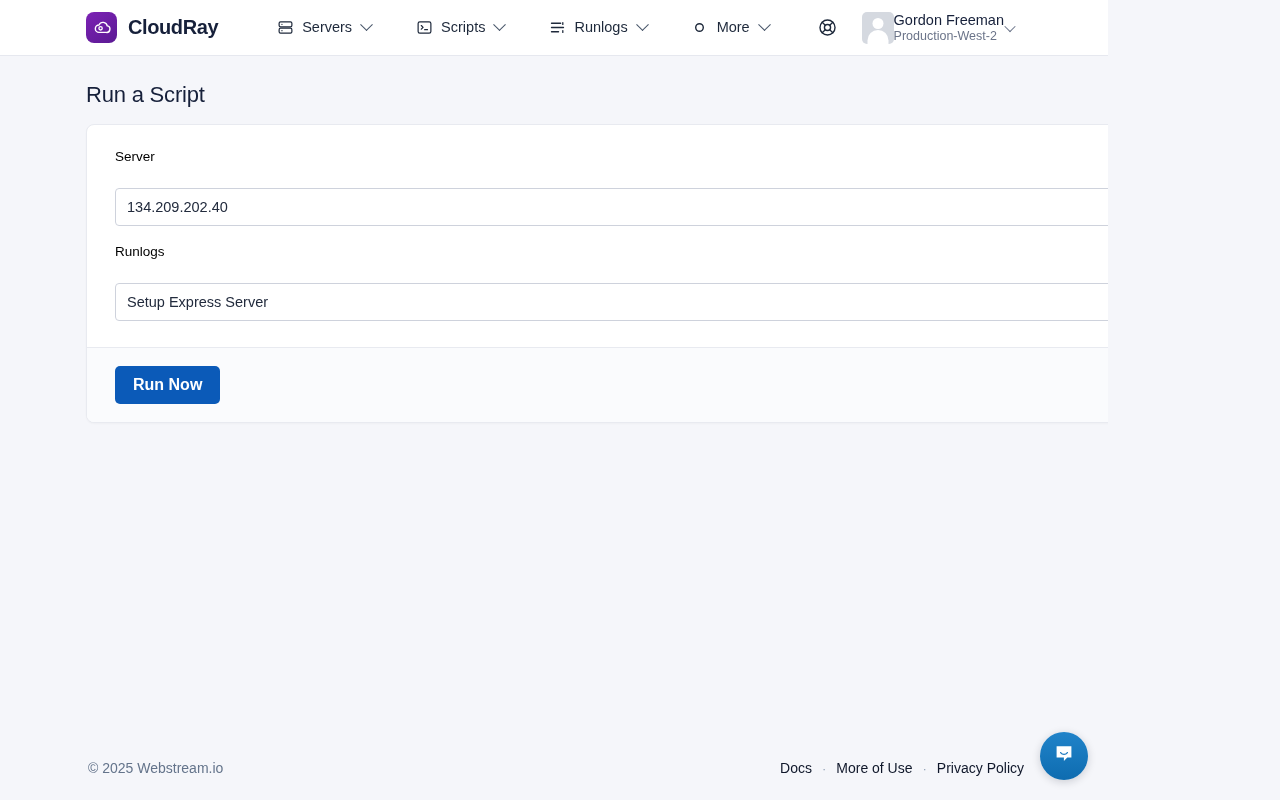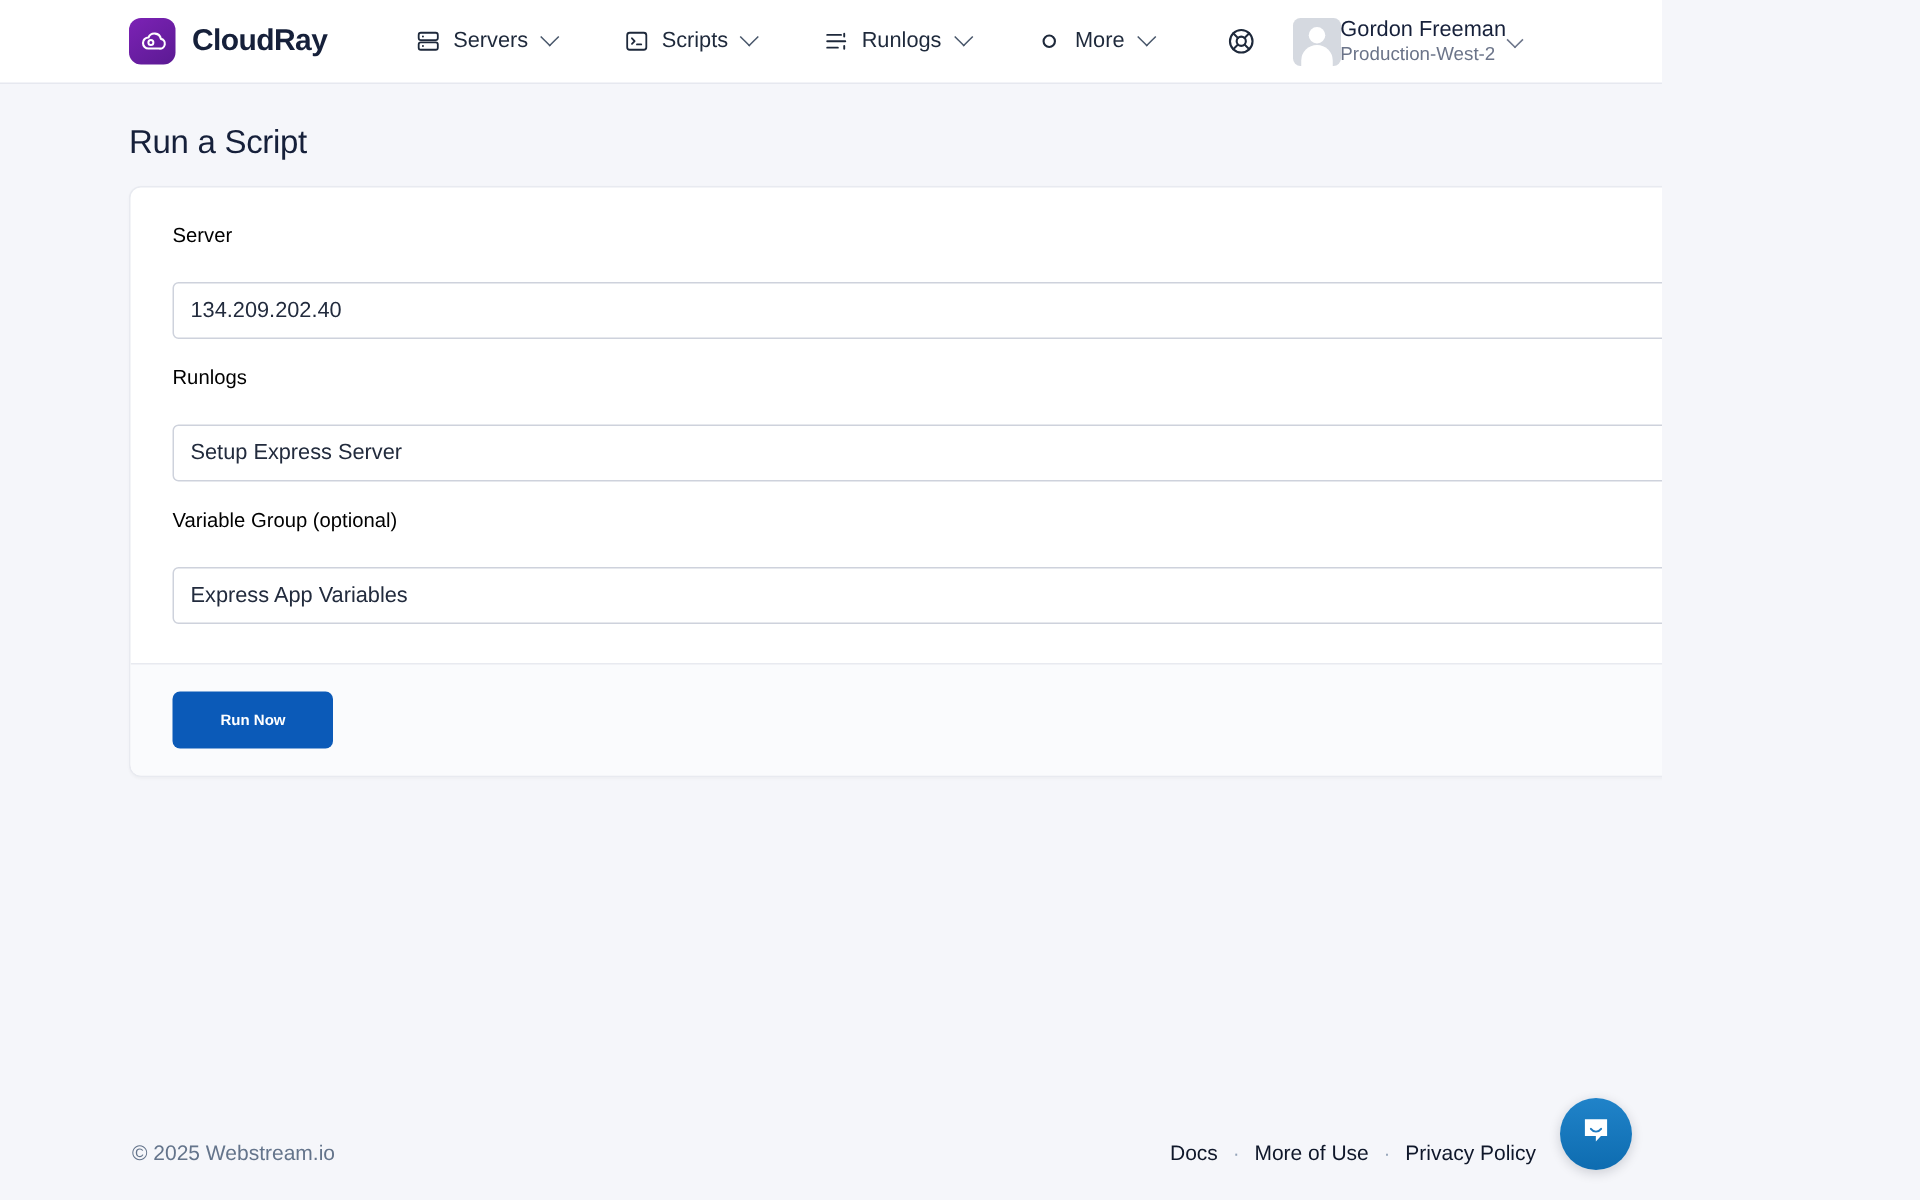--- a/index.html
+++ b/index.html
@@ -274,25 +274,25 @@
     background: #fafbfd;
     padding: 18px 28px;
   }
 
   .btn-primary {
     display: inline-flex;
     align-items: center;
     justify-content: center;
     background: #0b5ab8;
     color: #ffffff;
-    font-size: 10px;
+    font-size: 16px;
     font-weight: 700;
     border: none;
     border-radius: 5px;
-    padding: 0 32px;
+    padding: 0 18px;
     height: 38px;
     cursor: pointer;
     font-family: inherit;
   }
 
   
   .footer {
     flex: 0 0 auto;
     height: 64px;
     display: flex;
@@ -454,37 +454,20 @@
             <span class="select-value">Setup Express Server</span>
             <span class="select-sep"></span>
             <span class="select-arrow">
               <svg width="19" height="19" viewBox="0 0 24 24" fill="none" aria-hidden="true">
                 <path d="M7 10l5 5 5-5" stroke="currentColor" stroke-width="2" stroke-linecap="round" stroke-linejoin="round"></path>
               </svg>
             </span>
           </div>
         </div>
 
-        <div class="field">
-          <label class="field-label">Variable Group (optional)</label>
-          <div class="select">
-            <span class="select-value">Express App Variables</span>
-            <span class="select-clear">
-              <svg width="13" height="13" viewBox="0 0 24 24" fill="none" aria-hidden="true">
-                <path d="M6 6l12 12M18 6L6 18" stroke="currentColor" stroke-width="2" stroke-linecap="round"></path>
-              </svg>
-            </span>
-            <span class="select-sep"></span>
-            <span class="select-arrow">
-              <svg width="19" height="19" viewBox="0 0 24 24" fill="none" aria-hidden="true">
-                <path d="M7 10l5 5 5-5" stroke="currentColor" stroke-width="2" stroke-linecap="round" stroke-linejoin="round"></path>
-              </svg>
-            </span>
-          </div>
-        </div>
 
       </div>
 
       <div class="card-footer">
         <button class="btn-primary">Run Now</button>
       </div>
 
     </section>
   </main>
 

